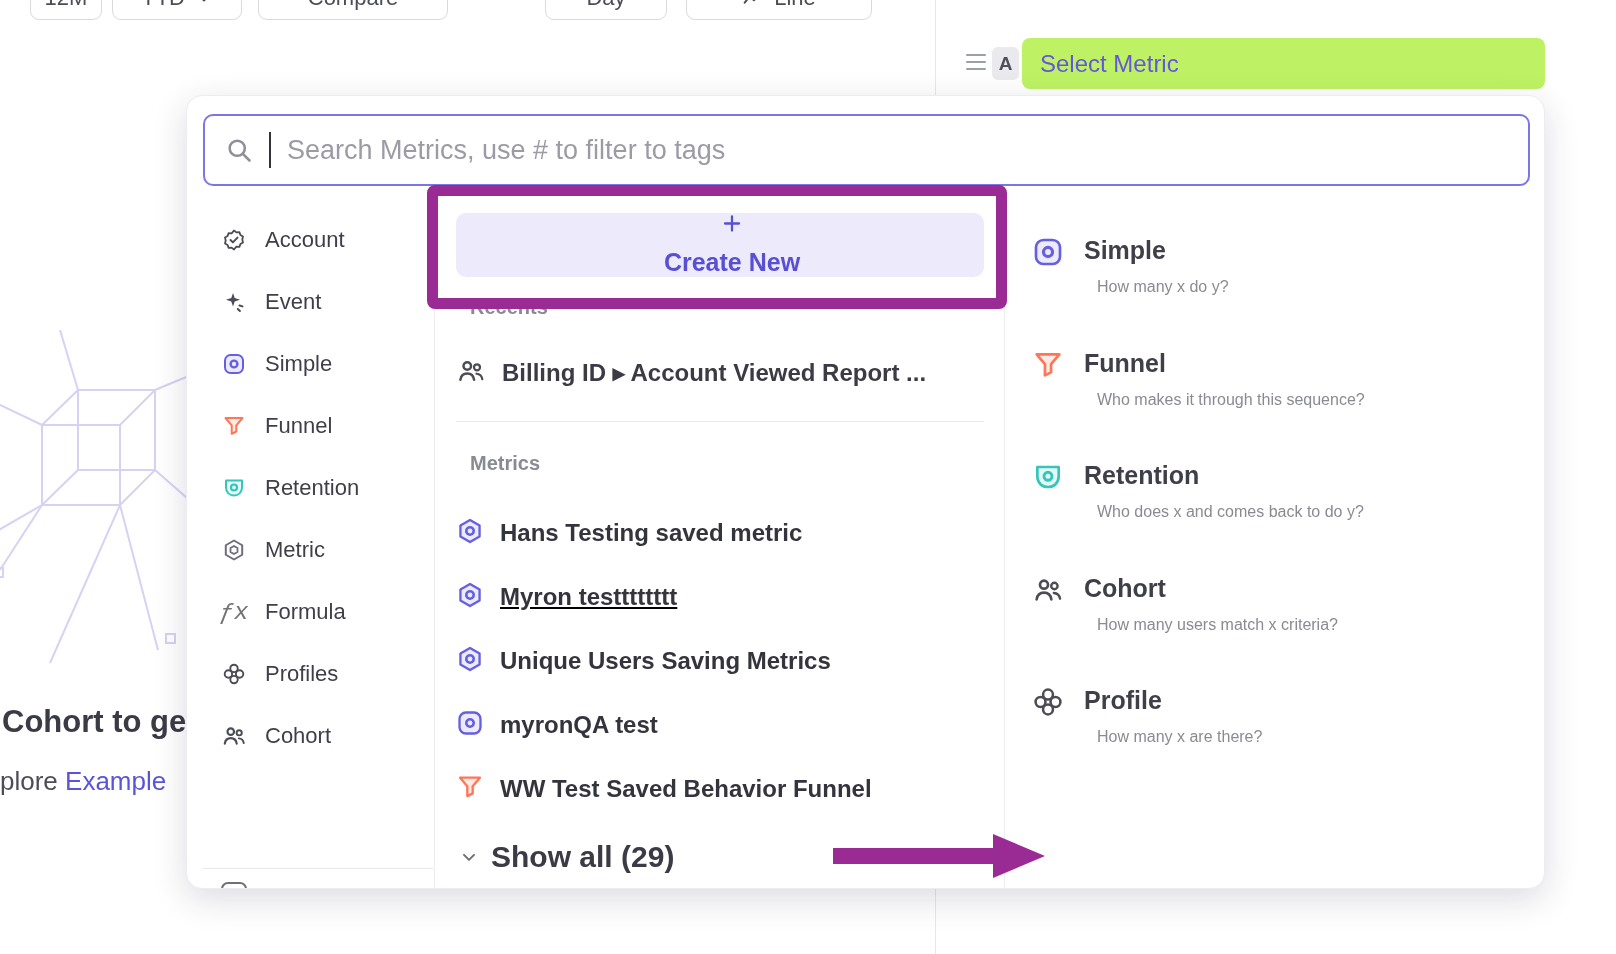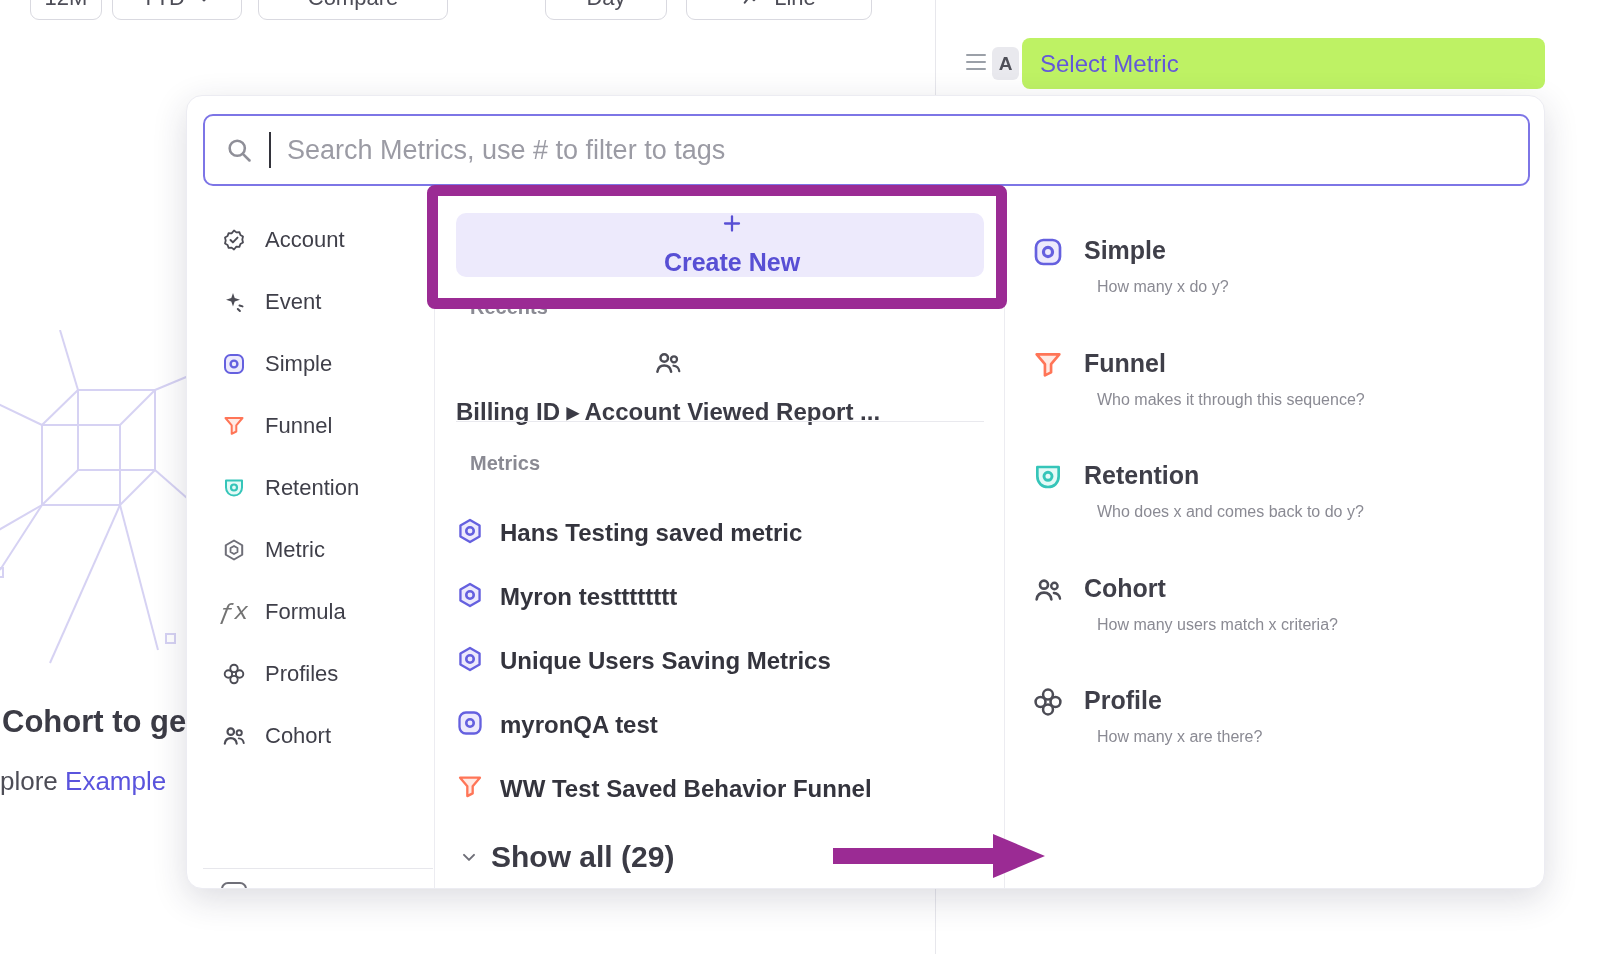--- a/index.html
+++ b/index.html
@@ -60,21 +60,21 @@
   .ic-dim { color:#6f6f78; }
   .fx { font-family:Liberation Mono, monospace; font-style:italic; font-size:24px; color:#737373; }
   .side-div { position:absolute; left:16px; top:772px; width:230px; height:1px; background:#e7e7ec; }
   .side-partial { position:absolute; left:34px; top:786px; width:26px; height:26px; border:2px solid #6f6f78; border-radius:7px; }
 
   
   .create-new { position:absolute; left:269px; top:117px; width:528px; height:64px; background:#edeafc;
                 border-radius:10px; display:flex; align-items:center; gap:14px; padding-left:24px; cursor:pointer;flex-direction:column; }
   .create-new .lbl { color:#584fd4; font-size:25px; font-weight:600; }
   .sec-head { position:absolute; font-size:20px; font-weight:600; color:#8a8a93; }
-  .recent-item { position:absolute; left:269px; top:252px; height:50px; display:flex; align-items:center; gap:16px; cursor:pointer;flex-direction:column; }
+  .recent-item { position:absolute; left:269px; top:252px; height:50px; display:flex; align-items:center; gap:16px; cursor:pointer; }
   .recent-item .lbl { font-size:24px; font-weight:700; color:#3b3b45; white-space:nowrap; }
   .mid-hr { position:absolute; left:269px; top:325px; width:528px; height:1px; background:#e9e9ee; }
   .metric-row { position:absolute; left:269px; height:50px; display:flex; align-items:center; gap:16px; cursor:pointer; }
   .metric-row .lbl { font-size:24px; font-weight:600; color:#34343d; white-space:nowrap; }
   .show-all { position:absolute; left:272px; top:744px; display:flex; align-items:center; gap:12px; cursor:pointer; }
   .show-all .lbl { font-size:30px; font-weight:600; color:#3b3b45; }
 
   
   .type-block { position:absolute; left:827px; width:518px; height:100px; cursor:pointer; }
   .type-block .ic { position:absolute; left:18px; top:0; width:32px; height:32px; }
@@ -292,21 +292,21 @@
 
     <div class="metric-row" style="top:412px;">
       <span class="ic ic-purple">
         <svg width="28" height="28" viewBox="0 0 24 24">
             <path d="M12 2.5l8.2 4.75v9.5L12 21.5l-8.2-4.75v-9.5z" fill="#edeafc" stroke="currentColor" stroke-width="2" stroke-linejoin="round"></path>
             <circle cx="12" cy="12" r="3.2" fill="none" stroke="currentColor" stroke-width="2.2"></circle>
           </svg>
       </span>
       <span class="lbl">Hans Testing saved metric</span>
     </div>
-    <div class="metric-row" style="top:476px;">
+    <div class="metric-row" style="top:476px;text-decoration:underline;">
       <span class="ic ic-purple">
         <svg width="28" height="28" viewBox="0 0 24 24">
             <path d="M12 2.5l8.2 4.75v9.5L12 21.5l-8.2-4.75v-9.5z" fill="#edeafc" stroke="currentColor" stroke-width="2" stroke-linejoin="round"></path>
             <circle cx="12" cy="12" r="3.2" fill="none" stroke="currentColor" stroke-width="2.2"></circle>
           </svg>
       </span>
       <span class="lbl">Myron testttttttt</span>
     </div>
     <div class="metric-row" style="top:540px;">
       <span class="ic ic-purple">

